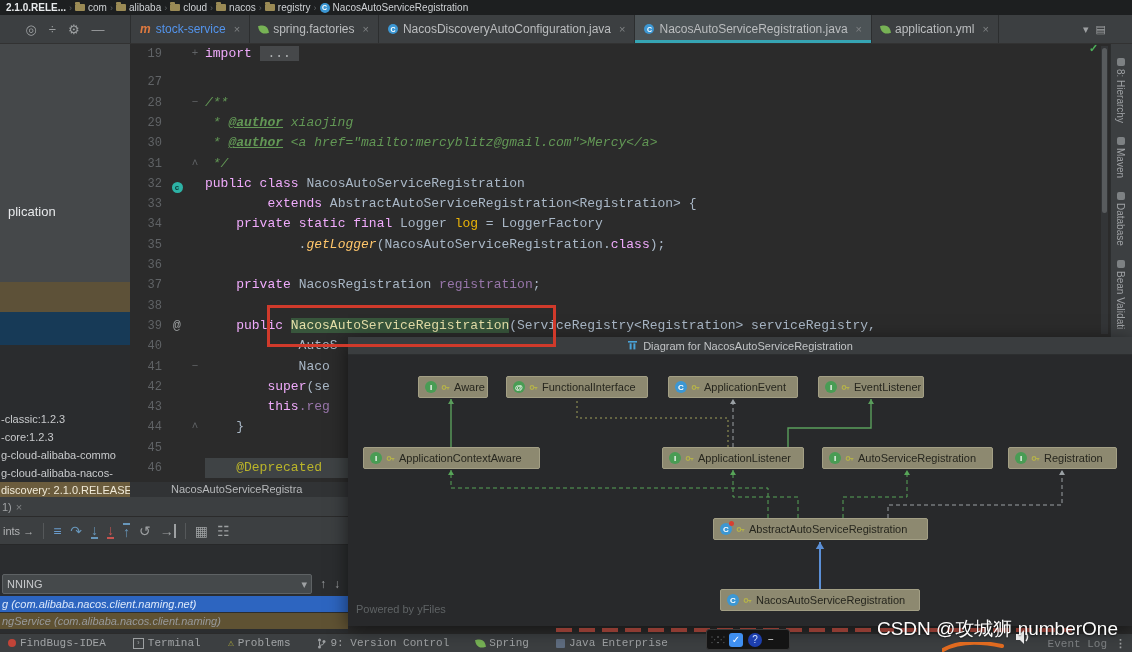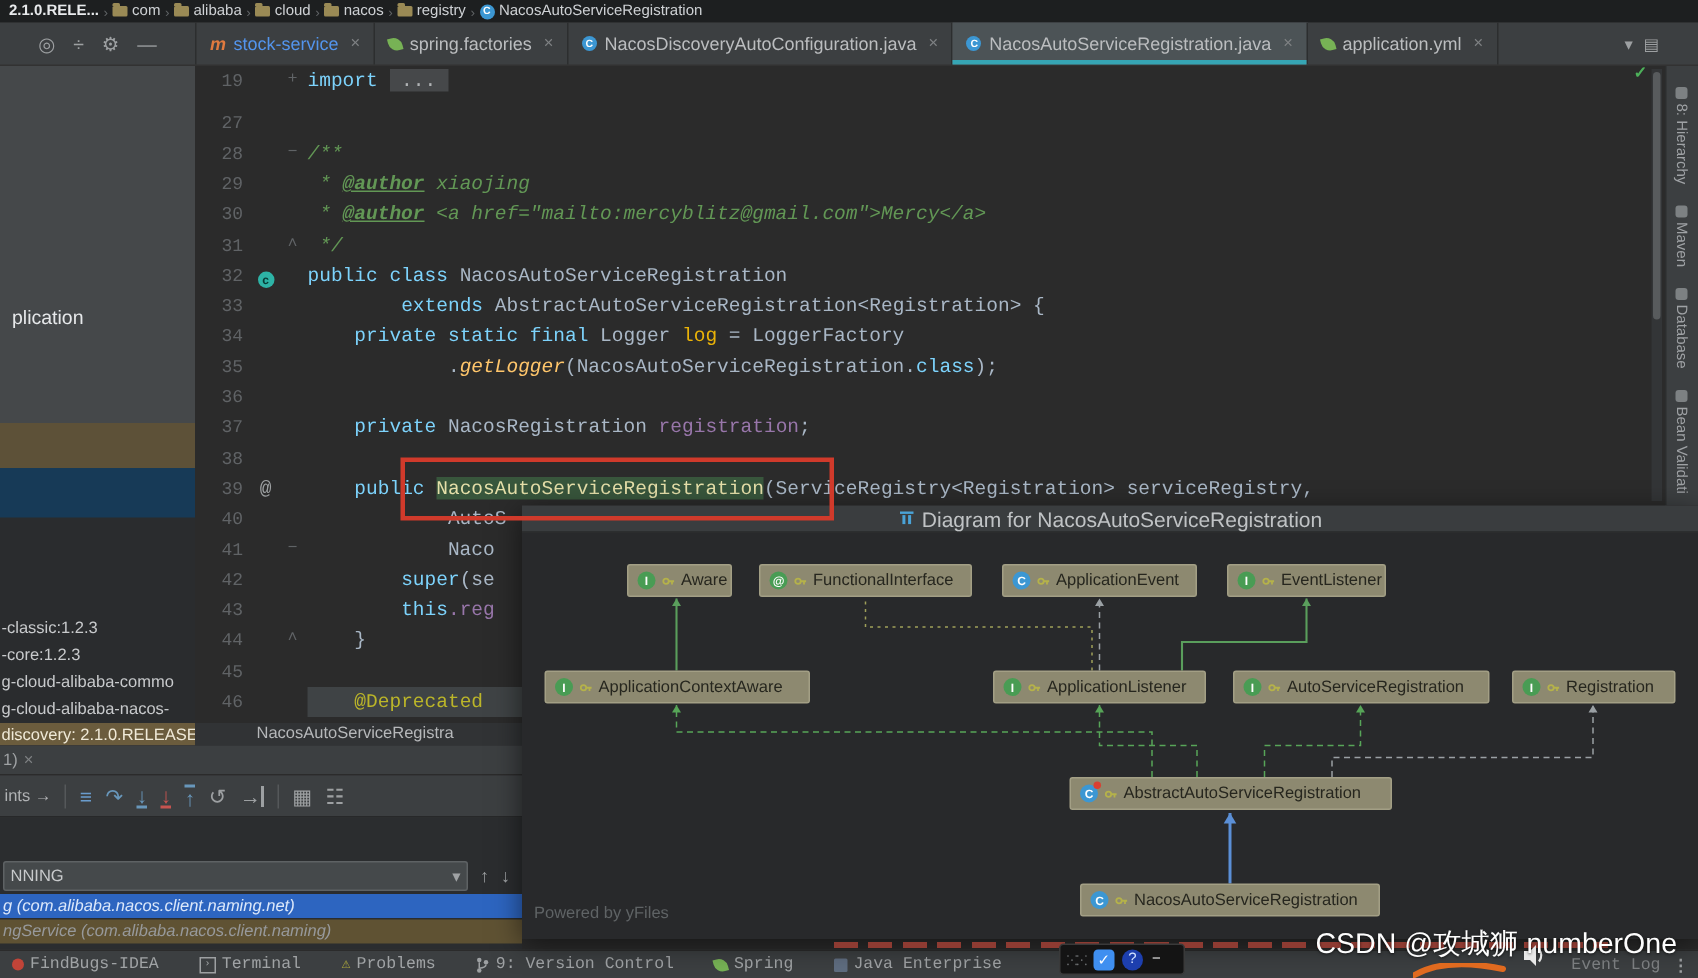--- a/index.html
+++ b/index.html
@@ -46,21 +46,21 @@
   .ln{position:absolute;left:0;width:32px;text-align:right;color:#606366;
       font:12px "Liberation Mono",monospace;top:3px;}
   .gic{position:absolute;left:38px;top:2px;width:18px;text-align:center;}
   .gat{color:#9da0a2;font:13px "Liberation Mono",monospace;}
   .cic{display:inline-flex;width:11px;height:11px;border-radius:50%;background:#2db3a6;color:#083b36;
        font-size:8px;align-items:center;justify-content:center;font-weight:bold;}
   .fmark{position:absolute;left:58px;top:2px;width:14px;color:#606366;font-size:11px;text-align:center;}
   .codep{position:absolute;left:75px;top:0;margin:0;font:13px "Liberation Mono",monospace;
          line-height:20px;white-space:pre;color:#a9b7c6;}
   .barbg{background:#3f4345;padding-right:70px;}
-  .tk-kw{color:#7dd3fc;}
+  .tk-kw{color:#f0abfc;}
   .tk-pl{color:#a9b7c6;}
   .tk-doc{color:#629755;font-style:italic;}
   .tk-doctag{color:#629755;font-style:italic;font-weight:bold;text-decoration:underline;}
   .tk-fld{color:#9876aa;}
   .tk-fldi{color:#eab308;}
   .tk-mth{color:#ffc66b;font-style:italic;}
   .tk-anno{color:#bbb529;}
   .tk-fold{background:#46484a;color:#b0b3b5;}
   .tk-hlname{background:#38563c;color:#e5dfa9;}
   #edcrumb{position:absolute;left:130px;top:482px;width:218px;height:15px;background:#313335;
@@ -71,21 +71,21 @@
   
   #stripe{position:absolute;left:1110px;top:44px;width:22px;height:293px;background:#3c3f41;
           border-left:1px solid #2c2e2f;box-sizing:border-box;}
   .stripe-item{writing-mode:vertical-rl;font-size:10px;color:#9fa2a5;margin:14px 0 0 4px;cursor:pointer;
                display:flex;align-items:center;gap:3px;white-space:nowrap;}
   .stripe-dot{width:8px;height:8px;background:#7d8183;border-radius:2px;display:inline-block;}
   
   #popup{position:absolute;left:348px;top:337px;width:784px;height:288px;z-index:30;
          box-shadow:0 4px 18px rgba(0,0,0,.55);}
   #popup-title{height:17px;background:#3a3d3f;border-bottom:1px solid #2c2e2f;display:flex;
-               align-items:center;justify-content:center;gap:5px;font-size:14px;color:#c0c3c5;}
+               align-items:center;justify-content:center;gap:5px;font-size:11px;color:#c0c3c5;}
   #popup-body{position:relative;height:271px;background:#28292b;overflow:hidden;}
   #edgelayer{position:absolute;left:0;top:0;}
   .dnode{position:absolute;height:22px;background:#8d8970;border:1px solid #a39f85;border-radius:2px;
          display:flex;align-items:center;gap:4px;padding:0 6px;box-sizing:border-box;
          font-size:11px;color:#26261e;cursor:pointer;white-space:nowrap;overflow:hidden;}
   .ncirc{display:inline-flex;width:12px;height:12px;border-radius:50%;color:#fff;font-size:8px;
          font-weight:bold;align-items:center;justify-content:center;flex:none;position:relative;}
   .ncirc.ifc{background:#499c54;}
   .ncirc.cls{background:#3c97d3;}
   .ncirc .reddot{position:absolute;right:-2px;top:-2px;width:5px;height:5px;border-radius:50%;background:#d93f31;}

